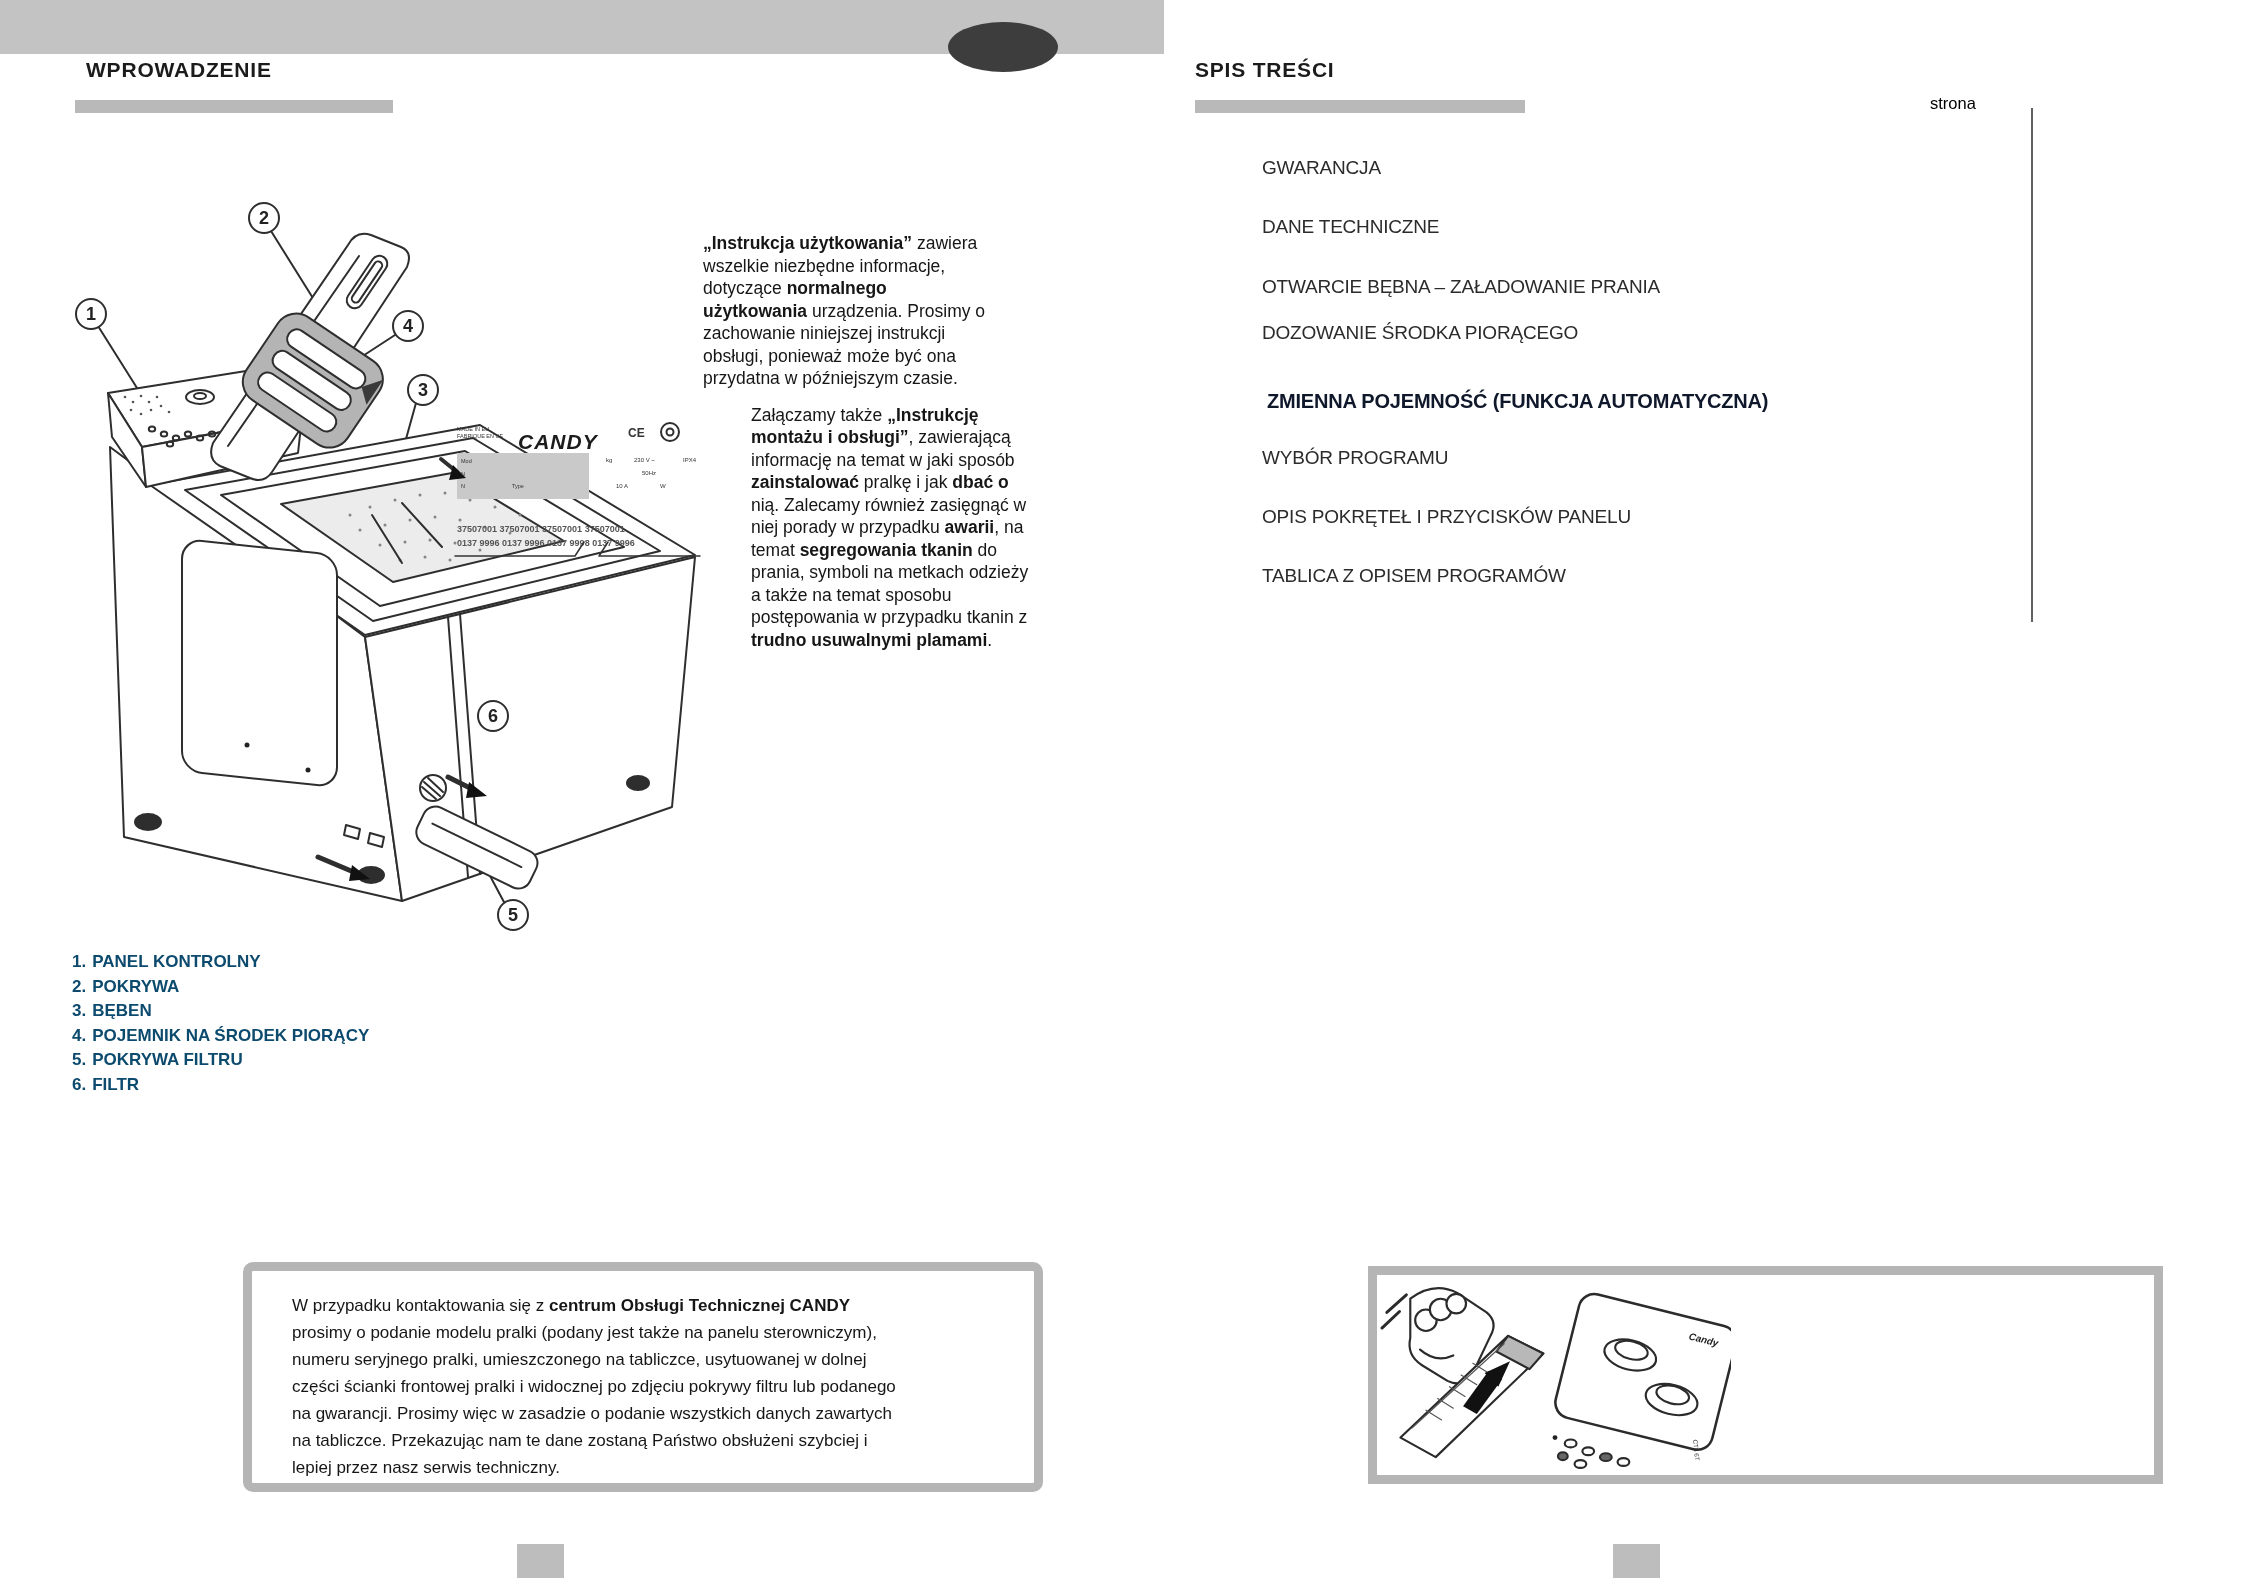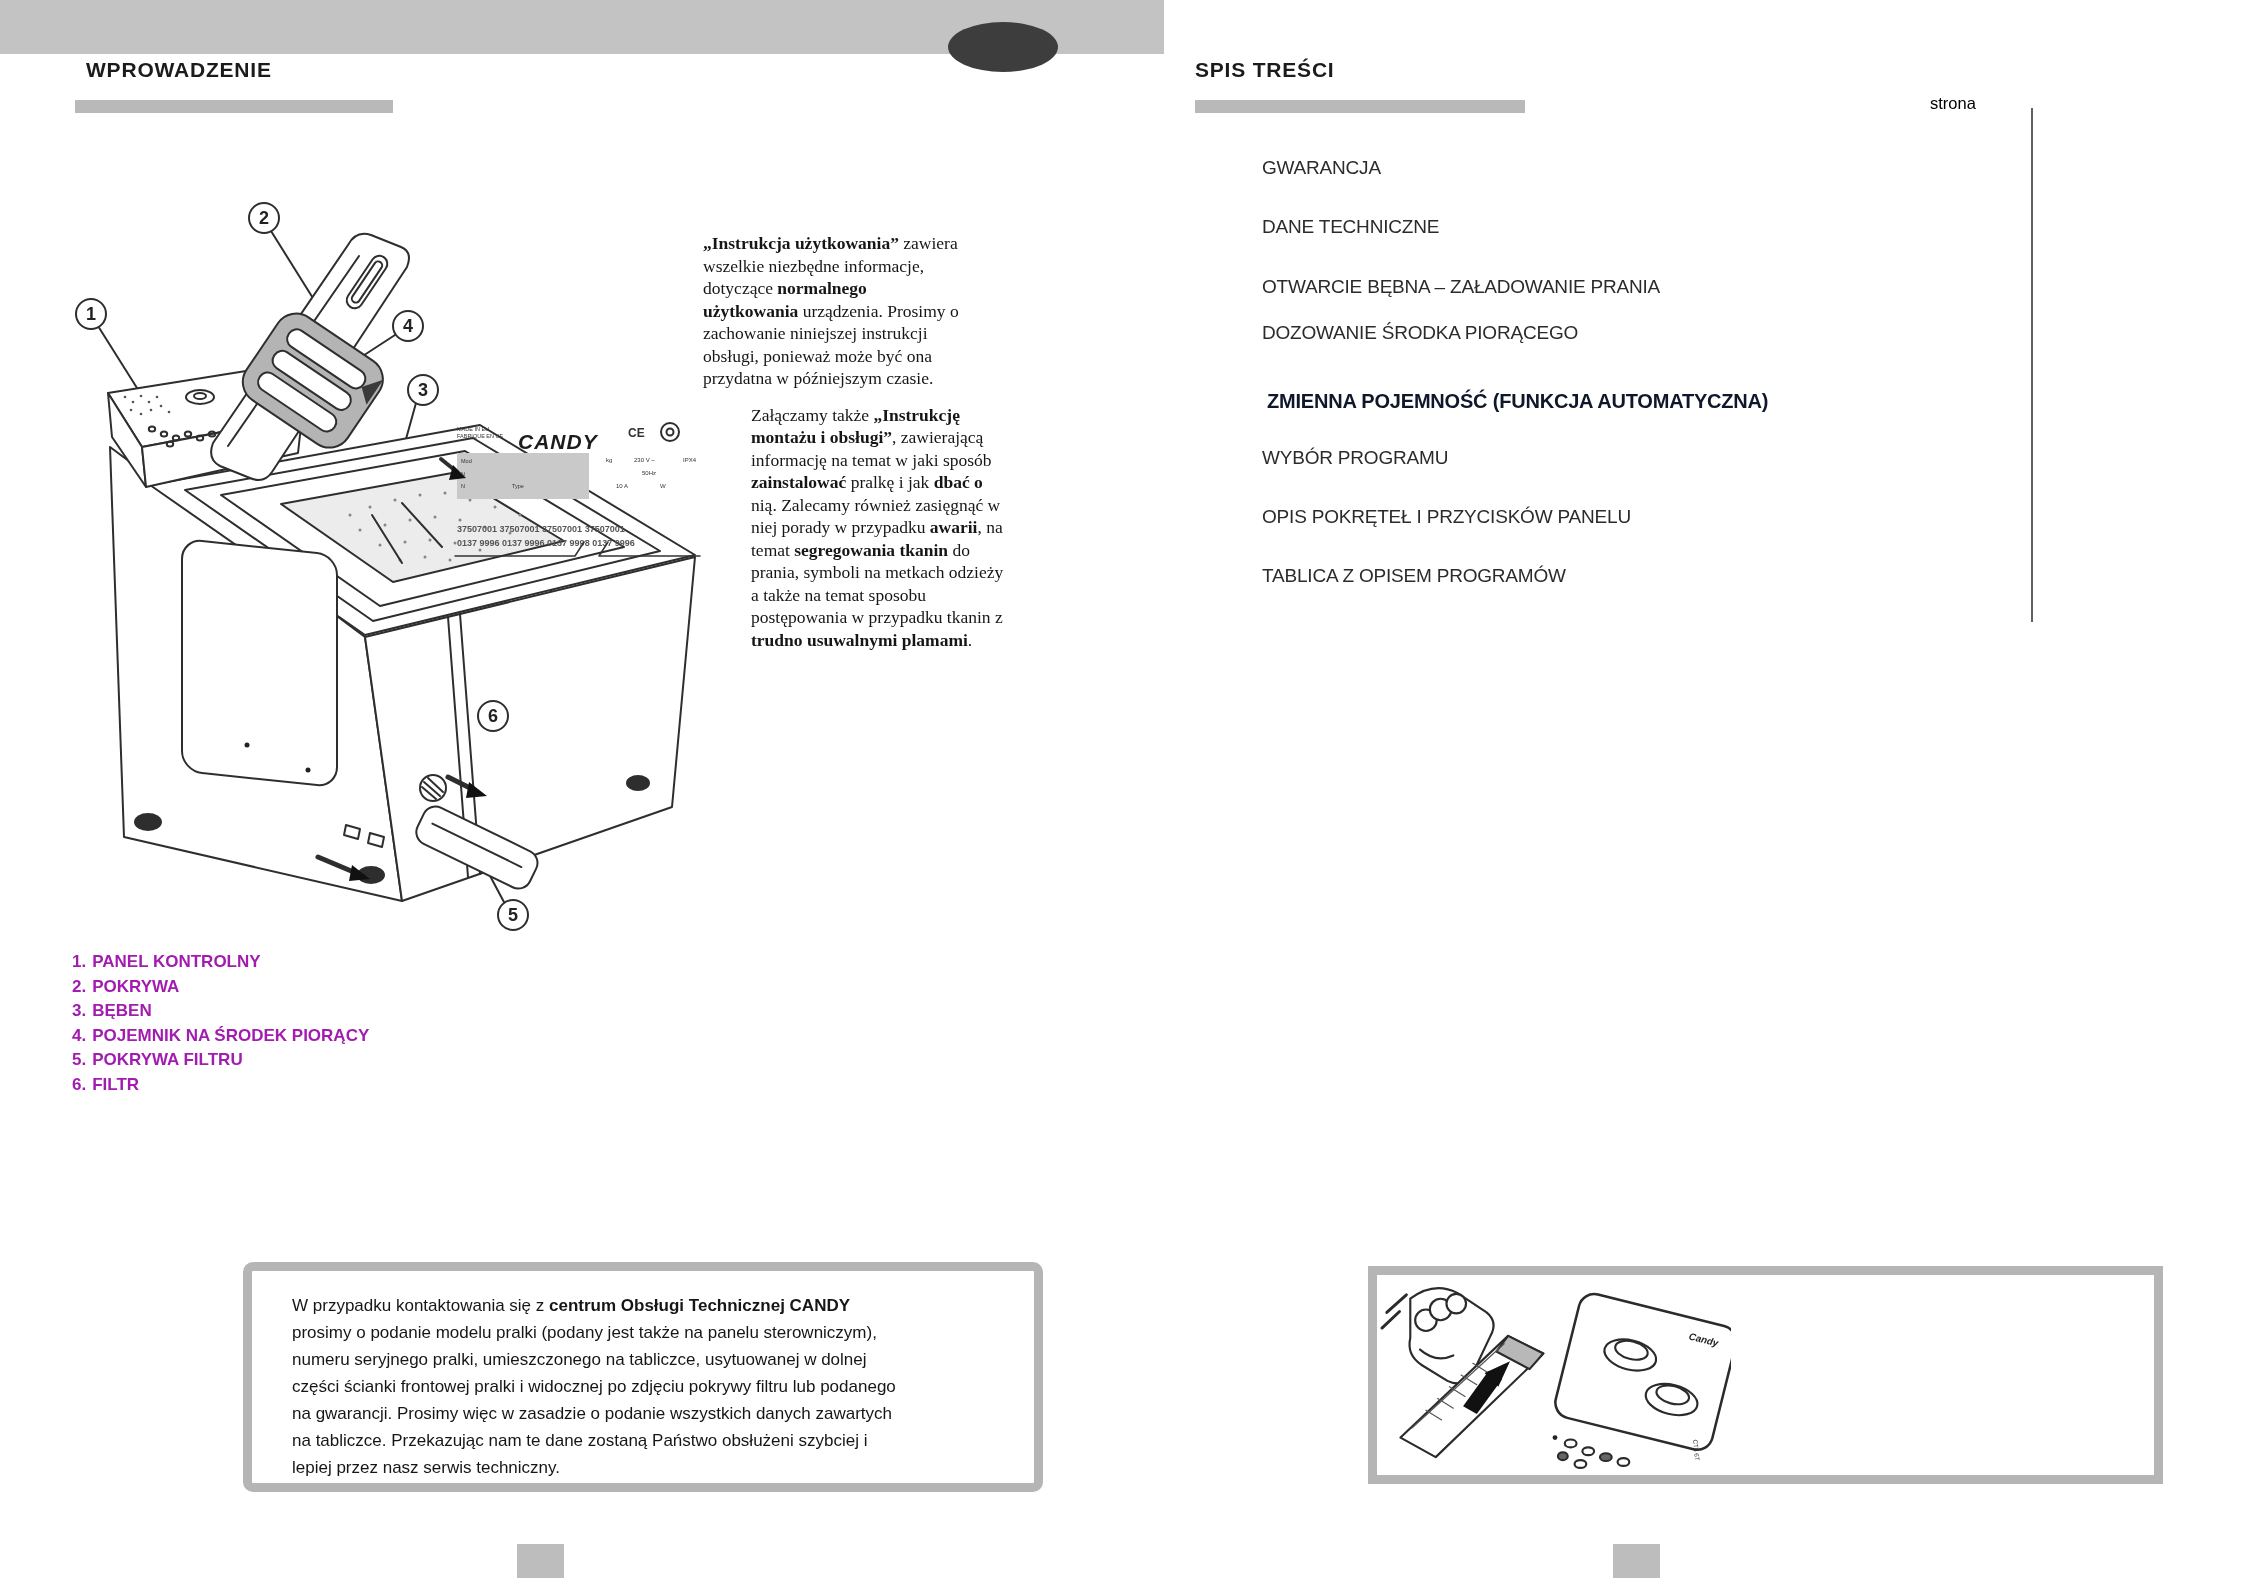--- a/index.html
+++ b/index.html
@@ -6,24 +6,24 @@
   .canvas{position:relative;width:2246px;height:1587px;background:#ffffff;overflow:hidden;
           font-family:"Liberation Sans", sans-serif;color:#1e1e1e;}
   .topband{position:absolute;left:0;top:0;width:1164px;height:54px;background:#c3c3c3;}
   .topoval{position:absolute;left:948px;top:22px;width:110px;height:50px;background:#3d3d3d;border-radius:50%;}
   .h-title{position:absolute;font-size:21px;font-weight:bold;letter-spacing:0.8px;color:#1b1b1b;margin:0;}
   .bar{position:absolute;height:13px;background:#b9b9b9;}
   .intro{position:absolute;left:72px;top:120px;width:960px;font-size:17px;line-height:25px;
          white-space:pre-line;color:#1d1d1d;margin:0;}
   .machine{position:absolute;left:50px;top:185px;width:670px;height:775px;}
   .sidetext{position:absolute;left:703px;top:232px;width:352px;font-size:17.5px;line-height:22.5px;color:#161616;}
-  .sidetext p{margin:0;white-space:pre-line;font-family:Liberation Serif, serif;}
+  .sidetext p{margin:0;white-space:pre-line;}
   .sidetext p + p{margin-top:14px;margin-left:48px;}
   .b{font-weight:bold;}
-  .legend{position:absolute;left:72px;top:950px;font-size:17px;font-weight:bold;line-height:24.5px;color:#a21caf;}
+  .legend{position:absolute;left:72px;top:950px;font-size:17px;font-weight:bold;line-height:24.5px;color:#0c4a6e;}
   .legend .row span{margin-right:6px;}
   .box{position:absolute;border:9px solid #b5b5b5;background:#fff;box-sizing:border-box;}
   .box-left{left:243px;top:1262px;width:800px;height:230px;border-radius:10px;}
   .box-left p{margin:0;padding:21px 12px 0 40px;font-size:17px;line-height:27px;white-space:pre-line;color:#161616;}
   .box-right{left:1368px;top:1266px;width:795px;height:218px;display:flex;align-items:flex-start;}
   .sticker-art{width:352px;height:196px;flex:0 0 auto;margin:2px 0 0 2px;}
   .sticker-text{margin:26px 0 0 18px;font-size:18px;line-height:39px;white-space:pre-line;color:#161616;}
   .pagesq{position:absolute;width:47px;height:34px;background:#bdbdbd;}
   .sq-left{left:517px;top:1544px;}
   .sq-right{left:1613px;top:1544px;}

